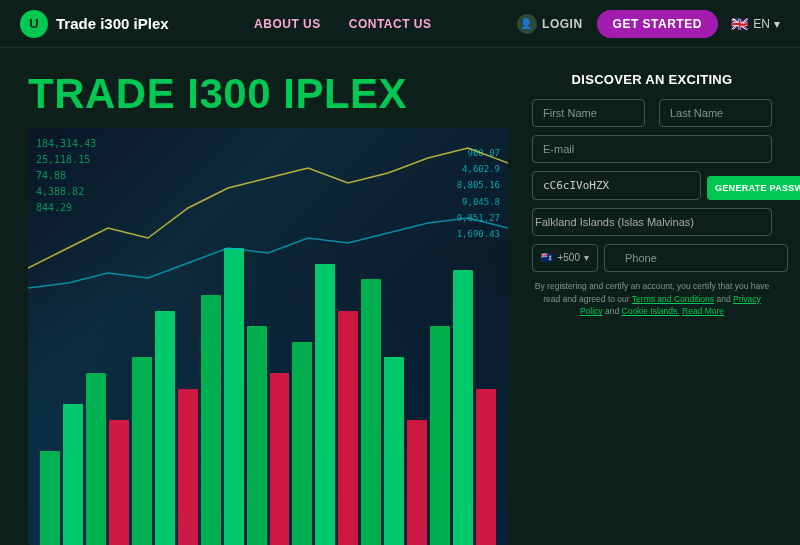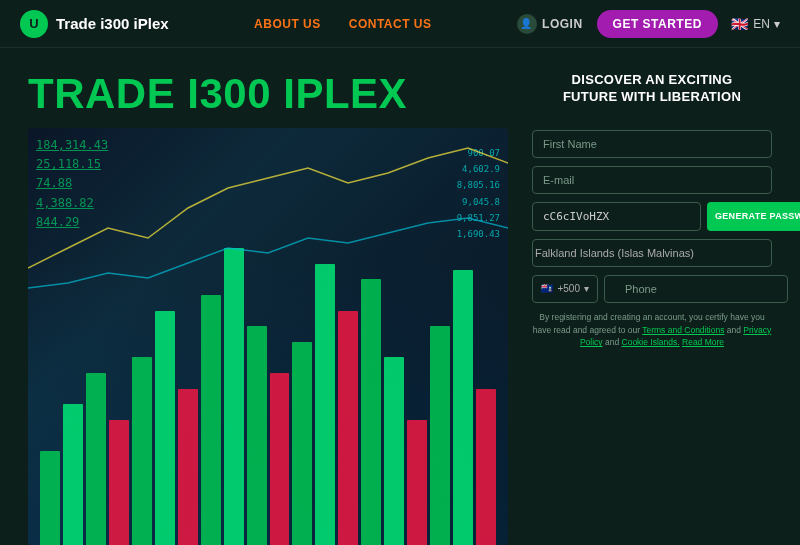--- a/index.html
+++ b/index.html
@@ -41,21 +41,21 @@
       font-weight: bold;
       font-size: 13px;
       color: #0d1f1a;
     }
     .navbar-links {
       display: flex;
       align-items: center;
       gap: 28px;
     }
     .navbar-links a {
-      color: #f97316;
+      color: #f9a8d4;
       text-decoration: none;
       font-size: 12px;
       font-weight: 600;
       letter-spacing: 0.5px;
     }
     .navbar-right {
       display: flex;
       align-items: center;
       gap: 14px;
     }
@@ -146,25 +146,24 @@
     .chart-bg {
       position: absolute;
       inset: 0;
       background: 
         linear-gradient(180deg, transparent 30%, rgba(0,100,180,0.15) 100%);
     }
     .chart-numbers {
       position: absolute;
       top: 8px;
       left: 8px;
-      font-size: 12px;
+      font-size: 10px;
       color: rgba(0,200,100,0.7);
       line-height: 1.6;
       font-family: monospace;
-      text-decoration: underline;
     }
     .chart-numbers-right {
       position: absolute;
       top: 8px;
       right: 8px;
       font-size: 9px;
       color: rgba(0,200,200,0.8);
       line-height: 1.8;
       font-family: monospace;
       text-align: right;
@@ -196,40 +195,41 @@
       flex-shrink: 0;
     }
     .form-title {
       font-size: 13px;
       font-weight: 900;
       color: #fff;
       text-align: center;
       line-height: 1.3;
       text-transform: uppercase;
       letter-spacing: 0.3px;
-      margin-bottom: 16px;
+      margin-bottom: 2px;
     }
     .form-row {
       display: flex;
       gap: 14px;
     }
     .form-input {
       width: 100%;
       background: transparent;
       border: 1px solid #3a5a4a;
       border-radius: 4px;
       padding: 7px 10px;
       color: #aaa;
       font-size: 11px;
       outline: none;
     }
     .form-input::placeholder { color: #7a9a8a; }
     .password-row {
       display: flex;
       gap: 6px;
+      align-items: flex-end;
     }
     .password-input {
       flex: 1;
       background: transparent;
       border: 1px solid #3a5a4a;
       border-radius: 4px;
       padding: 7px 10px;
       color: #ccc;
       font-size: 11px;
       outline: none;
@@ -384,25 +384,25 @@
       <svg style="position:absolute;inset:0;width:100%;height:100%;pointer-events:none;">
         <polyline points="0,140 40,120 80,100 120,110 160,80 200,60 240,50 280,40 320,55 360,45 400,30 440,20 480,35 520,25 560,40 600,30 640,20 680,15 720,25 760,10" fill="none" stroke="#ffeb3b" stroke-width="1.5" opacity="0.7"></polyline>
         <polyline points="0,160 40,155 80,145 120,150 160,135 200,120 240,125 280,110 320,115 360,105 400,95 440,90 480,100 520,85 560,95 600,80 640,70 680,65 720,75 760,55" fill="none" stroke="#00bcd4" stroke-width="1.5" opacity="0.7"></polyline>
       </svg>
     </div>
   </div>
 
   <div class="right">
     <div class="form-title">
       <span>DISCOVER AN EXCITING</span><br>
-      <span>FUTURE WITH LIBERATION</span>
     </div>
 
     <div class="form-row">
       <input class="form-input" type="text" placeholder="First Name" style="">
+      <input class="form-input" type="text" placeholder="Last Name" style="">
     </div>
 
     <input class="form-input" type="email" placeholder="E-mail" style="">
 
     <div class="password-row">
       <input class="password-input" type="text" value="cC6cIVoHZX" style="">
       <button class="gen-btn">GENERATE PASSWORDS</button>
     </div>
 
     <select class="country-select">
@@ -413,17 +413,17 @@
       <div class="phone-code">
         <span>🇫🇰</span>
         <span>+500</span>
         <span>▾</span>
       </div>
       <input class="phone-input" type="tel" placeholder="Phone" style="">
     </div>
 
 
     <div class="disclaimer">
-      <span>By registering and creating an account, you certify have you have read and agreed to our </span><a href="#">Terms and Conditions</a><span> and </span><a href="#">Privacy Policy</a><span> and </span><a href="#">Cookie Islands.</a> <a href="#">Read More</a>
+      <span>By registering and certify an account, you certify that you have read and agreed to our </span><a href="#">Terms and Conditions</a><span> and </span><a href="#">Privacy Policy</a><span> and </span><a href="#">Cookie Islands.</a> <a href="#">Read More</a>
     </div>
   </div>
 
 </div>
 
 </body></html>

